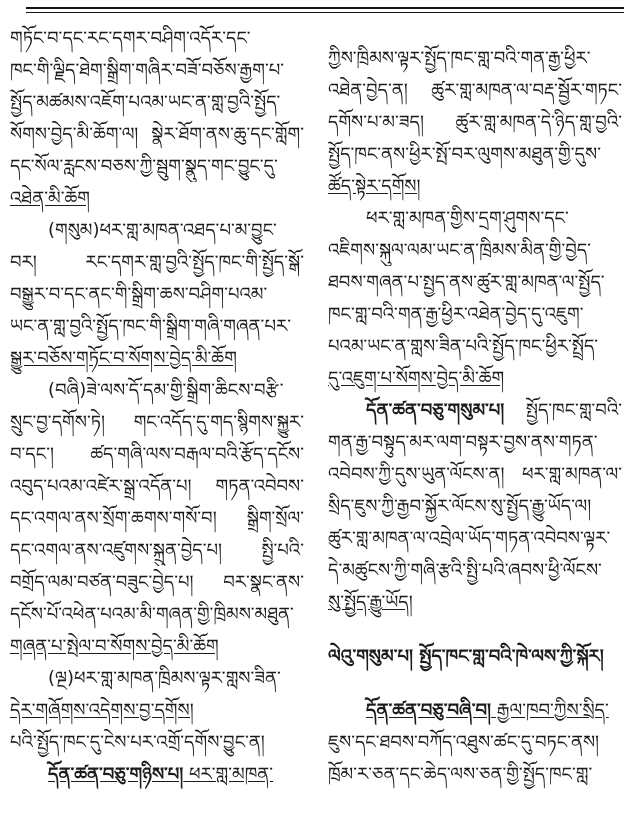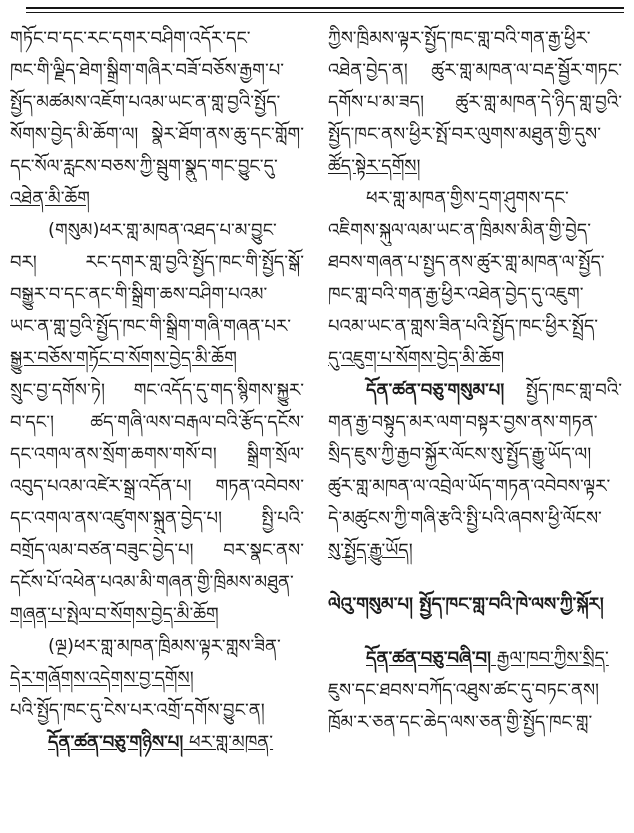--- a/index.html
+++ b/index.html
@@ -15,20 +15,21 @@
   .top-rule {
     margin:7px 10px 0 26px;
     height:3px;
     border-top:2.5px solid #151515;
     border-bottom:1.5px solid #151515;
   }
   .cols {
     display:flex;
     gap:24px;
     padding:9px 12px 0 10px;
+    align-items:flex-end;
   }
   .col { width:300px; }
   .line {
     font-size:18px;
     line-height:32px;
     height:32px;
     overflow:hidden;
     text-align:justify;
     text-align-last:justify;
     text-justify:inter-character;
@@ -52,24 +53,25 @@
       <div class="line">ཁང་གི་ལྗིད་ཐེག་སྒྲིག་གཞིར་བཟོ་བཅོས་རྒྱག་པ་</div>
       <div class="line">སྤྱོད་མཚམས་འཇོག་པའམ་ཡང་ན་གླ་བྱའི་སྤྱོད་</div>
       <div class="line">སོགས་བྱེད་མི་ཆོག་ལ། སྣེར་ཐོག་ནས་ཆུ་དང་གློག་</div>
       <div class="line">དང་སོལ་རླངས་བཅས་ཀྱི་སྦུག་སྣུད་གང་བྱུང་དུ་</div>
       <div class="line flush">འཐེན་མི་ཆོག</div>
       <div class="line indent">(གསུམ)ཕར་གླ་མཁན་འཐད་པ་མ་བྱུང་</div>
       <div class="line">བར། རང་དགར་གླ་བྱའི་སྤྱོད་ཁང་གི་སྤྱོད་སྒོ་</div>
       <div class="line">བསྒྱུར་བ་དང་ནང་གི་སྒྲིག་ཆས་བཤིག་པའམ་</div>
       <div class="line">ཡང་ན་གླ་བྱའི་སྤྱོད་ཁང་གི་སྒྲིག་གཞི་གཞན་པར་</div>
       <div class="line flush">སྒྱུར་བཅོས་གཏོང་བ་སོགས་བྱེད་མི་ཆོག</div>
+      <div class="line indent">(བཞི)ཟེ་ལས་དོ་དམ་གྱི་སྒྲིག་ཆིངས་བརྩི་</div>
       <div class="line">སྲུང་བྱ་དགོས་ཏེ། གང་འདོད་དུ་གད་སྙིགས་སྐྱུར་</div>
       <div class="line">བ་དང་། ཚད་གཞི་ལས་བརྒལ་བའི་རྩོད་དངོས་</div>
+      <div class="line">འབུད་པའམ་འཛེར་སྒྲ་འདོན་པ། གཏན་འབེབས་</div>
       <div class="line">དང་འགལ་ནས་སྲོག་ཆགས་གསོ་བ། སྒྲིག་སྲོལ་</div>
-      <div class="line">འབུད་པའམ་འཛེར་སྒྲ་འདོན་པ། གཏན་འབེབས་</div>
       <div class="line">དང་འགལ་ནས་འཛུགས་སྐྲུན་བྱེད་པ། སྤྱི་པའི་</div>
       <div class="line">བགྲོད་ལམ་བཙན་བཟུང་བྱེད་པ། བར་སྣང་ནས་</div>
       <div class="line">དངོས་པོ་འཕེན་པའམ་མི་གཞན་གྱི་ཁྲིམས་མཐུན་</div>
       <div class="line flush">གཞན་པ་སྤེལ་བ་སོགས་བྱེད་མི་ཆོག</div>
       <div class="line indent">(ལྔ)ཕར་གླ་མཁན་ཁྲིམས་ལྟར་གླས་ཟིན་</div>
       <div class="line flush">དེར་གཞོགས་འདེགས་བྱ་དགོས།</div>
       <div class="line">པའི་སྤྱོད་ཁང་དུ་ངེས་པར་འགྲོ་དགོས་བྱུང་ན།</div>
       <div class="line indent flush">
         <span class="b">དོན་ཚན་བཅུ་གཉིས་པ།</span><span> ཕར་གླ་མཁན་</span>
       </div>
@@ -84,20 +86,21 @@
       <div class="line indent">ཕར་གླ་མཁན་གྱིས་དྲག་ཤུགས་དང་</div>
       <div class="line">འཇིགས་སྐུལ་ལམ་ཡང་ན་ཁྲིམས་མིན་གྱི་བྱེད་</div>
       <div class="line">ཐབས་གཞན་པ་སྤྱད་ནས་ཚུར་གླ་མཁན་ལ་སྤྱོད་</div>
       <div class="line">ཁང་གླ་བའི་གན་རྒྱ་ཕྱིར་འཐེན་བྱེད་དུ་འཇུག་</div>
       <div class="line">པའམ་ཡང་ན་གླས་ཟིན་པའི་སྤྱོད་ཁང་ཕྱིར་སྤྲོད་</div>
       <div class="line flush">དུ་འཇུག་པ་སོགས་བྱེད་མི་ཆོག</div>
       <div class="line indent">
         <span class="b">དོན་ཚན་བཅུ་གསུམ་པ།</span><span> སྤྱོད་ཁང་གླ་བའི་</span>
       </div>
       <div class="line">གན་རྒྱ་བསྟུད་མར་ལག་བསྟར་བྱས་ནས་གཏན་</div>
+      <div class="line">འབེབས་ཀྱི་དུས་ཡུན་ལོངས་ན། ཕར་གླ་མཁན་ལ་</div>
       <div class="line">སྲིད་ཇུས་ཀྱི་རྒྱབ་སྐྱོར་ལོངས་སུ་སྤྱོད་རྒྱུ་ཡོད་ལ།</div>
       <div class="line">ཚུར་གླ་མཁན་ལ་འབྲེལ་ཡོད་གཏན་འབེབས་ལྟར་</div>
       <div class="line">དེ་མཚུངས་ཀྱི་གཞི་རྩའི་སྤྱི་པའི་ཞབས་ཕྱི་ལོངས་</div>
       <div class="line flush">སུ་སྤྱོད་རྒྱུ་ཡོད།</div>
       <div class="spacer-line"></div>
       <div class="line heading-line">ལེའུ་གསུམ་པ། སྤྱོད་ཁང་གླ་བའི་ཁེ་ལས་ཀྱི་སྐོར།</div>
       <div class="spacer-line"></div>
       <div class="line indent flush">
         <span class="b">དོན་ཚན་བཅུ་བཞི་བ།</span><span> རྒྱལ་ཁབ་ཀྱིས་སྲིད་</span>
       </div>

